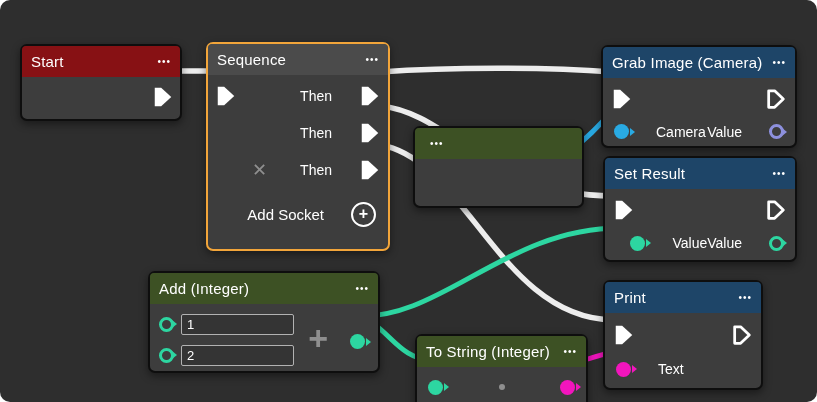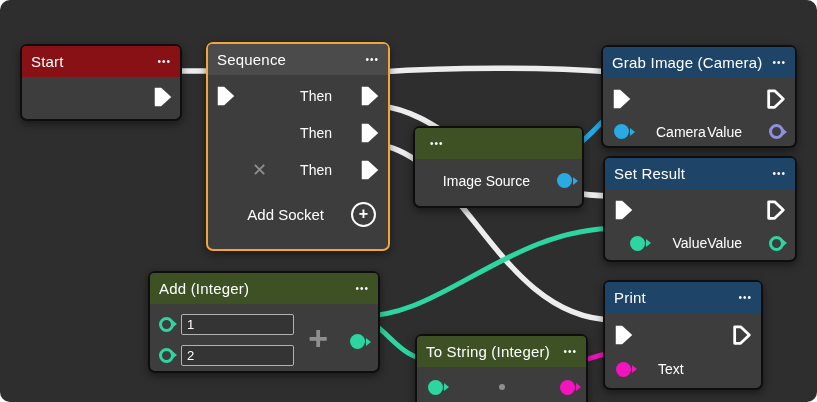--- a/index.html
+++ b/index.html
@@ -130,26 +130,20 @@
         <span class="lbl" style="font-size:15px;">Add Socket</span>
         <span class="plus-circle">+</span>
       </span>
     </div>
   </div>
 
   <div class="node" style="left:413px;top:102px;width:167px;height:78px;">
     <div class="hdr hdr-green">
       <span class="menu">•••</span>
     </div>
-    <div class="row" style="height:43px;justify-content:flex-end;padding:0 10px;">
-      <span class="grp">
-        <span class="lbl">Image Source</span>
-        <span class="socket" style="--c:var(--type-image)"></span>
-      </span>
-    </div>
   </div>
 
   <div class="node" style="left:601px;top:21px;width:192px;height:99px;">
     <div class="hdr hdr-blue">
       <span class="title">Grab Image (Camera)</span>
       <span class="menu">•••</span>
     </div>
     <div class="row" style="height:42px;justify-content:space-between;padding:0 8px;">
       <svg class="exec" viewBox="0 0 24 24">
           <path d="M3 2 H10 L21 12 L10 22 H3 Z" fill="#fff"></path>

